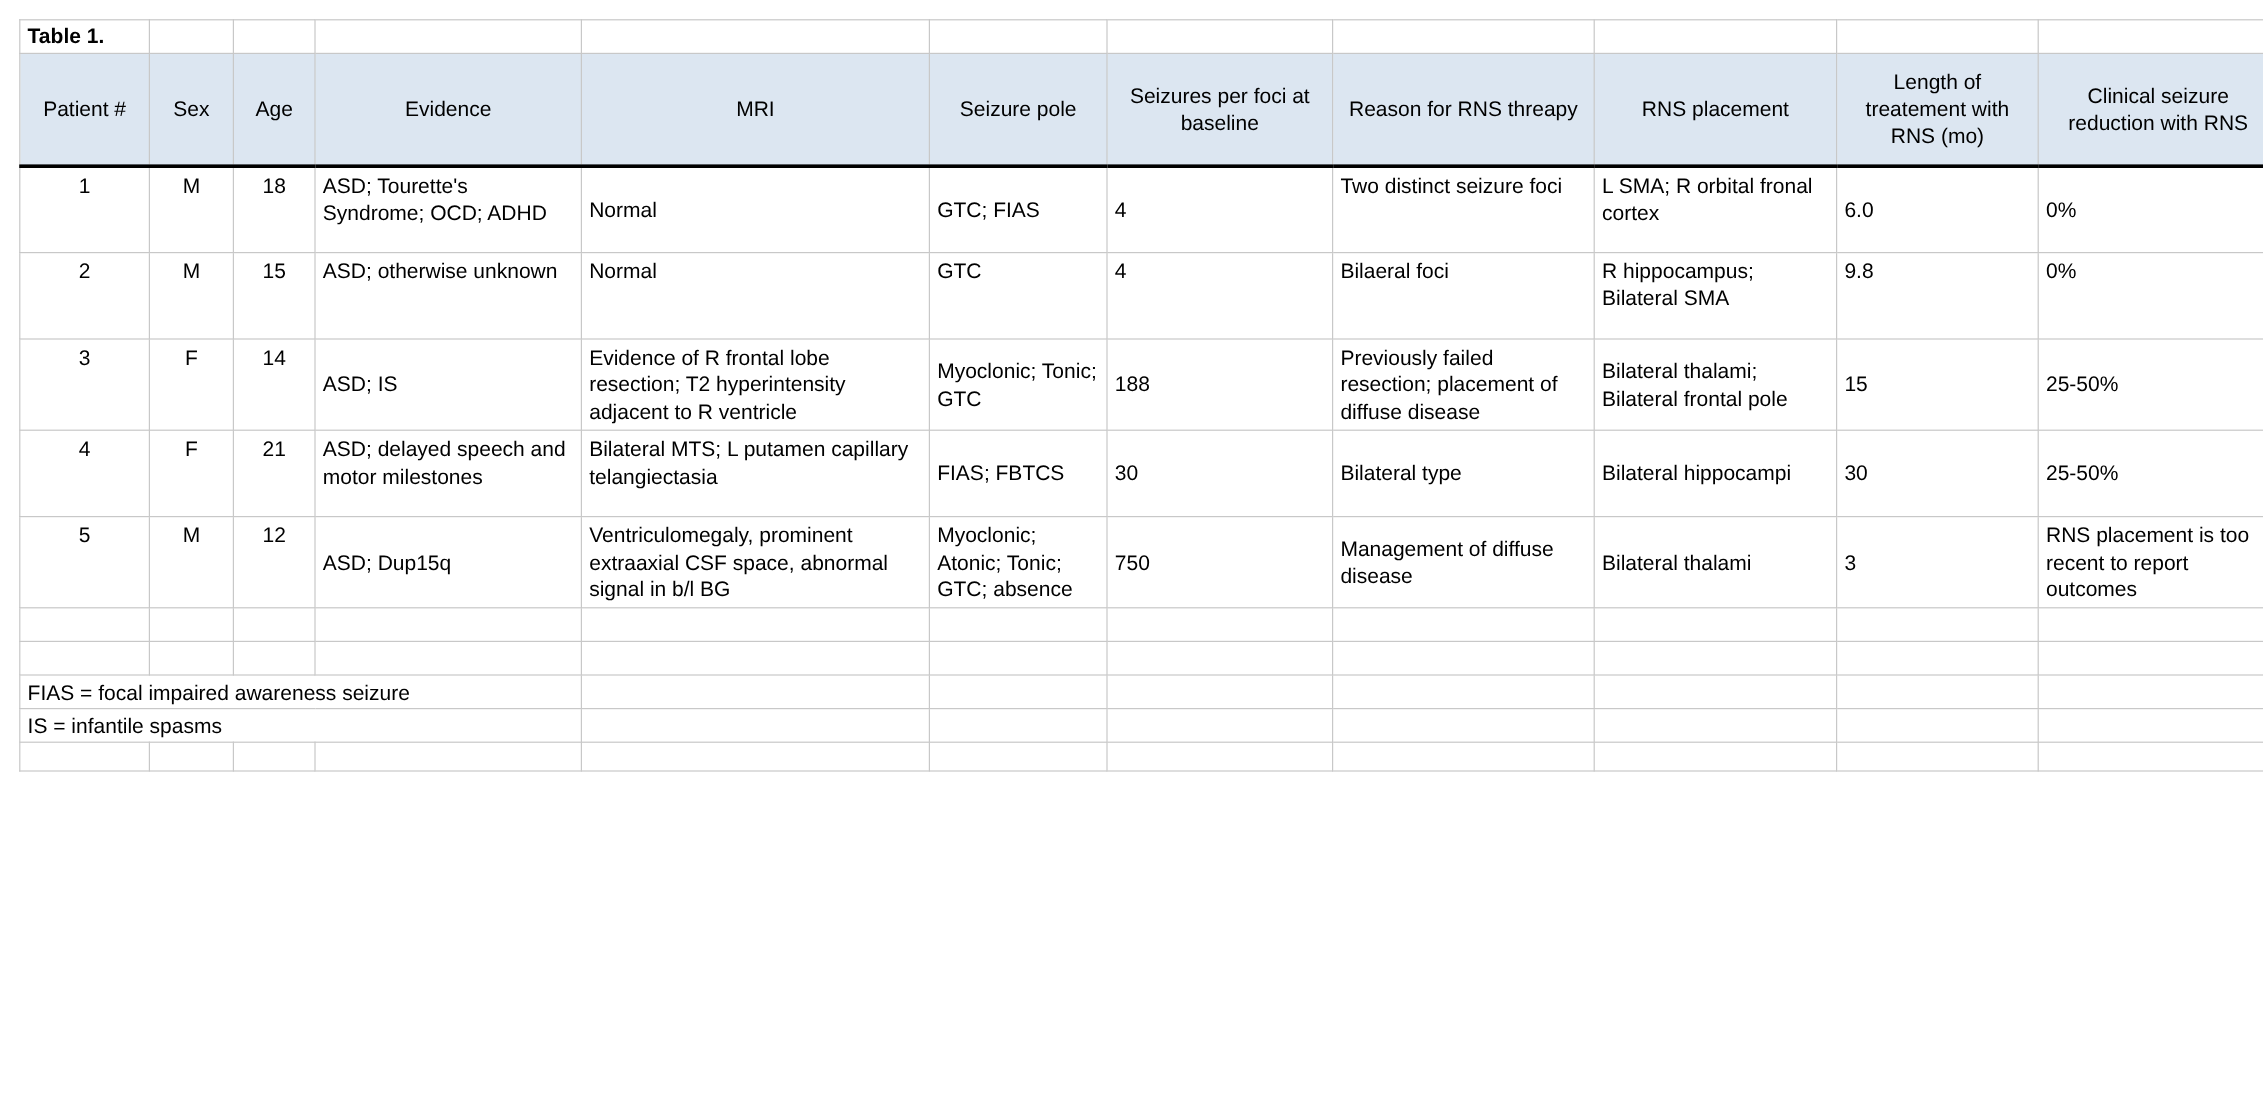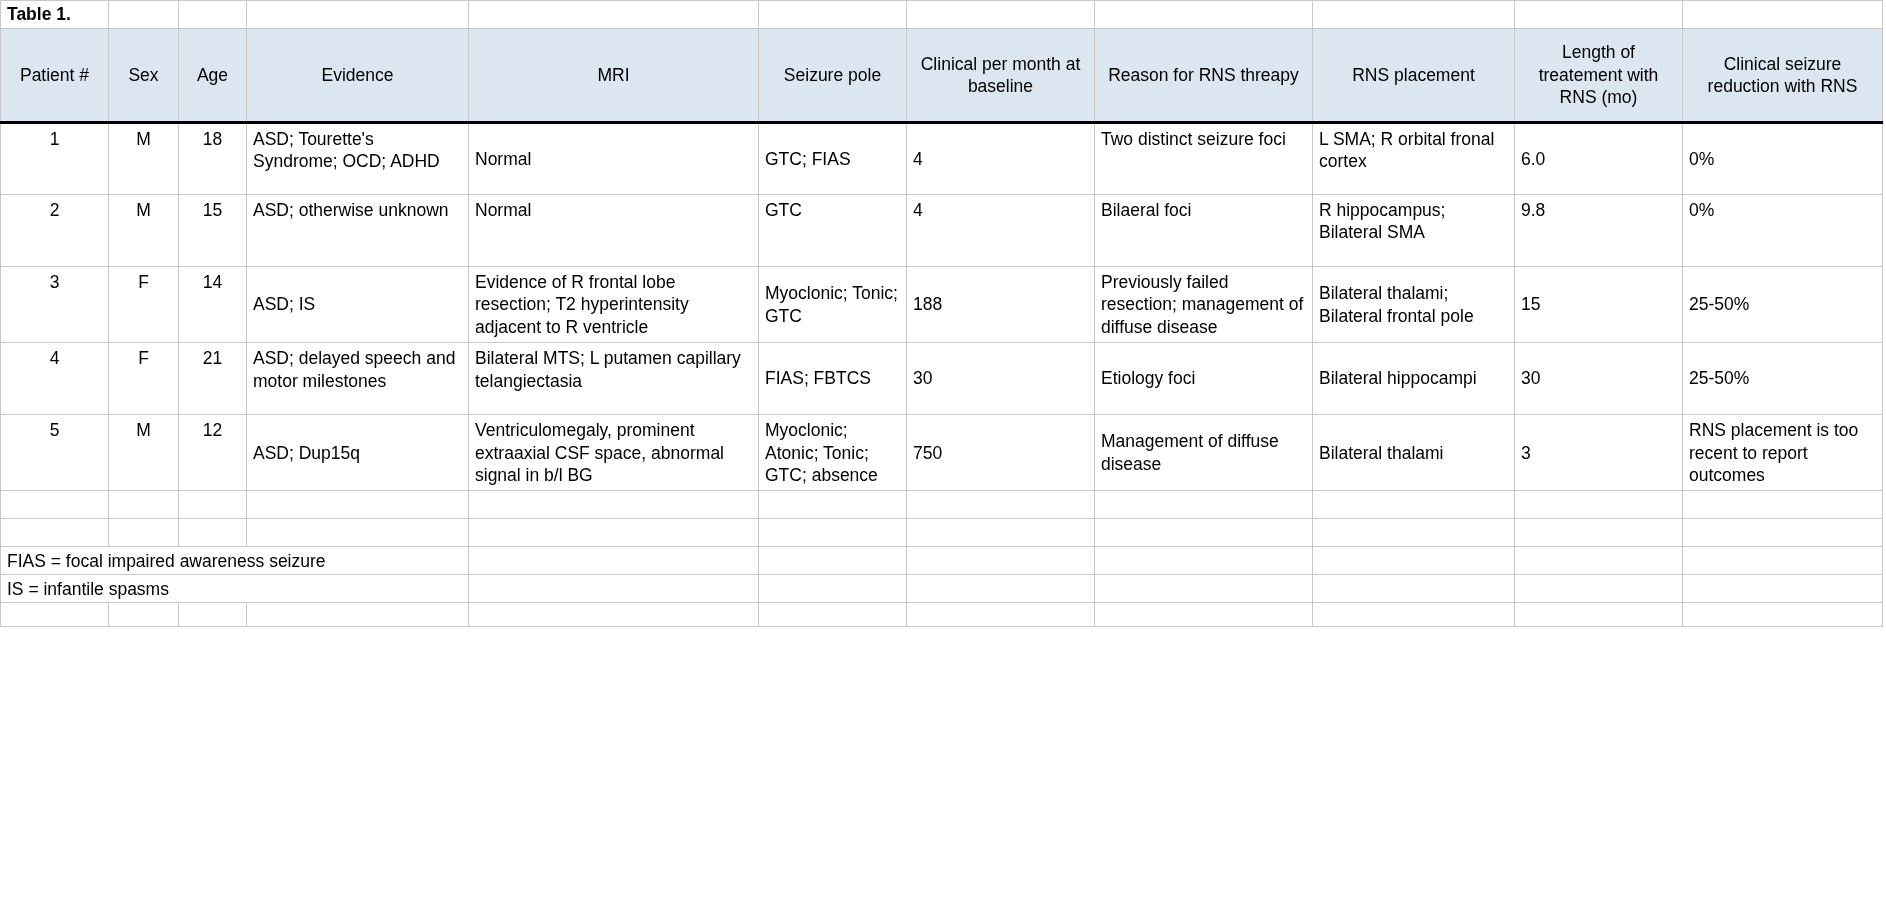--- a/index.html
+++ b/index.html
@@ -12,21 +12,21 @@
     height: 916px;
     font-family: "Liberation Sans", sans-serif;
     color: #000000;
     overflow: hidden;
   }
   .sheet {
     position: relative;
     width: 1886px;
     height: 916px;
     box-sizing: border-box;
-    padding: 0;
+    padding: 16px;
   }
   table.grid {
     border-collapse: collapse;
     table-layout: fixed;
     width: 1882px;
     margin: 0;
     font-size: 17.5px;
   }
   table.grid td {
     border: 1px solid #c8c8c8;
@@ -132,21 +132,21 @@
         <td></td>
       </tr>
 
       <tr class="head-row">
         <td>Patient #</td>
         <td>Sex</td>
         <td>Age</td>
         <td>Evidence</td>
         <td>MRI</td>
         <td>Seizure pole</td>
-        <td>Clinical per month at baseline</td>
+        <td>Seizures per foci at baseline</td>
         <td>Reason for RNS threapy</td>
         <td>RNS placement</td>
         <td>Length of treatement with RNS (mo)</td>
         <td>Clinical seizure reduction with RNS</td>
       </tr>
 
       <tr class="data-row">
         <td class="center">1</td>
         <td class="center">M</td>
         <td class="center">18</td>
@@ -175,35 +175,35 @@
       </tr>
 
       <tr class="data-row">
         <td class="center">3</td>
         <td class="center">F</td>
         <td class="center">14</td>
         <td class="tall">ASD; IS</td>
         <td class="tall">Evidence of R frontal lobe resection; T2 hyperintensity adjacent to R ventricle</td>
         <td class="tall">Myoclonic; Tonic; GTC</td>
         <td class="tall">188</td>
-        <td>Previously failed resection; management of diffuse disease</td>
+        <td>Previously failed resection; placement of diffuse disease</td>
         <td class="tall">Bilateral thalami; Bilateral frontal pole</td>
         <td class="tall">15</td>
         <td class="tall">25-50%</td>
       </tr>
 
       <tr class="data-row">
         <td class="center">4</td>
         <td class="center">F</td>
         <td class="center">21</td>
         <td>ASD; delayed speech and motor milestones</td>
         <td>Bilateral MTS; L putamen capillary telangiectasia</td>
         <td class="tall">FIAS; FBTCS</td>
         <td class="tall">30</td>
-        <td class="tall">Etiology foci</td>
+        <td class="tall">Bilateral type</td>
         <td class="tall">Bilateral hippocampi</td>
         <td class="tall">30</td>
         <td class="tall">25-50%</td>
       </tr>
 
       <tr class="data-row">
         <td class="center">5</td>
         <td class="center">M</td>
         <td class="center">12</td>
         <td class="tall">ASD; Dup15q</td>

